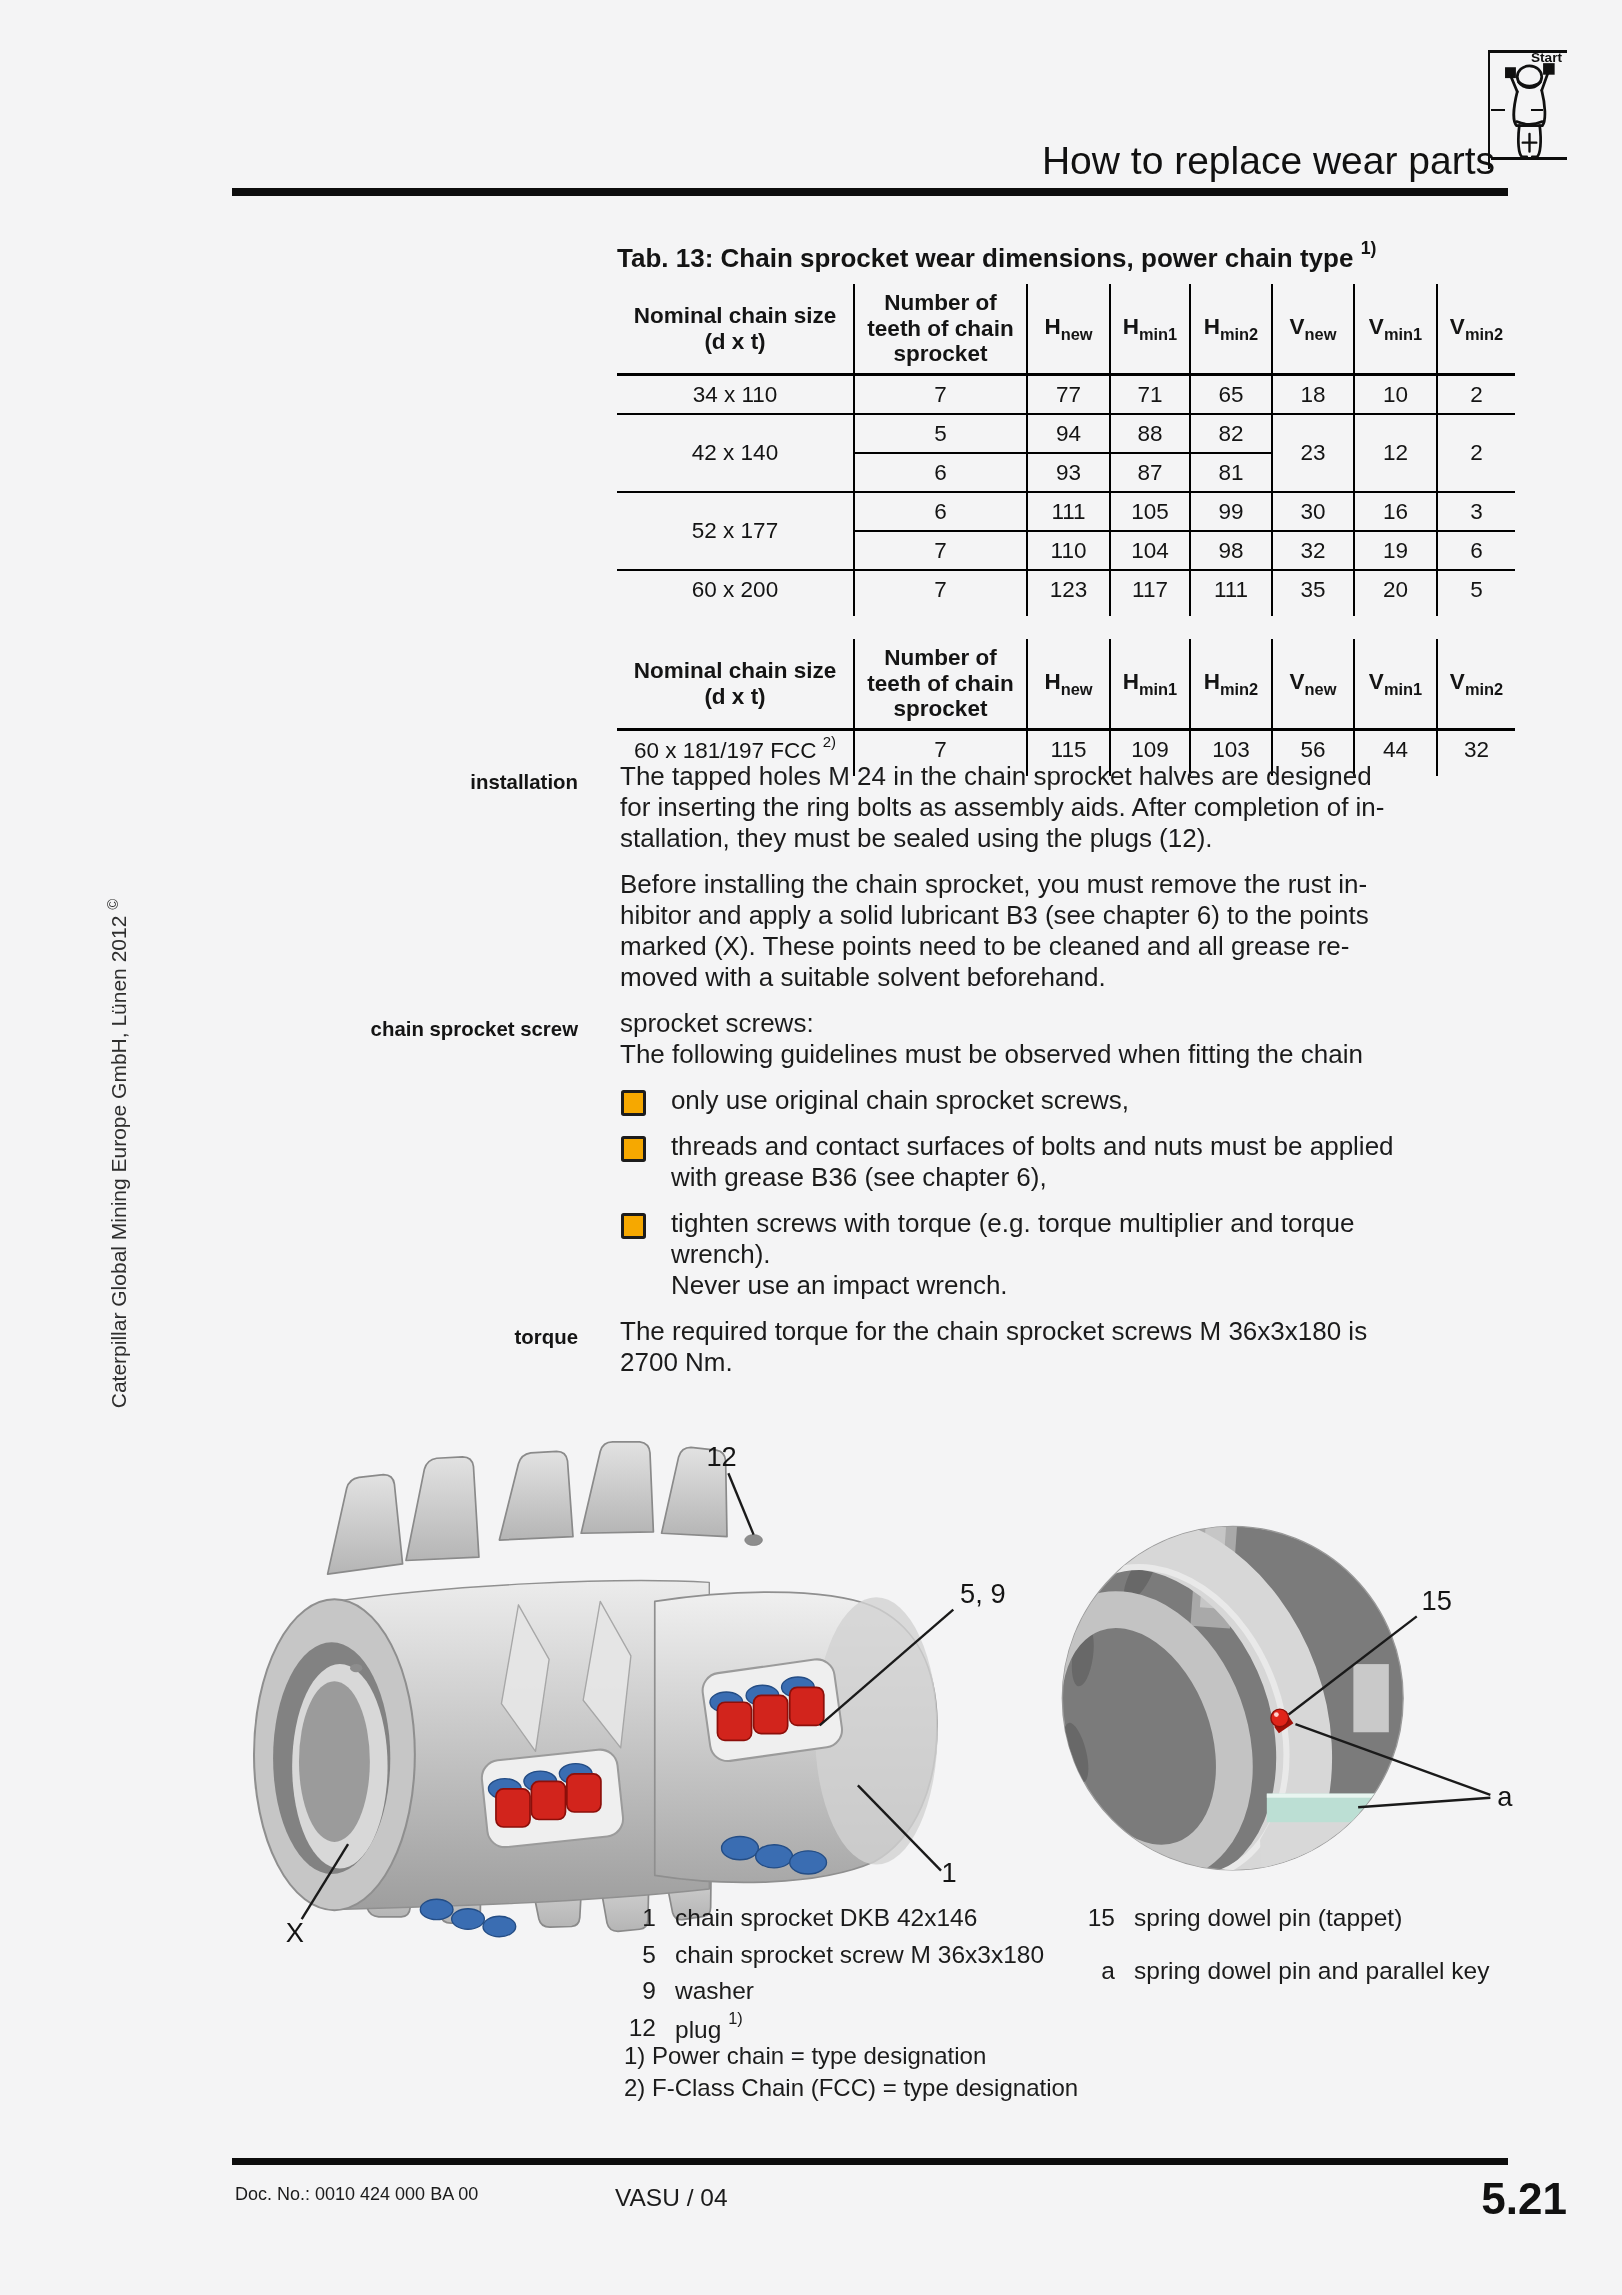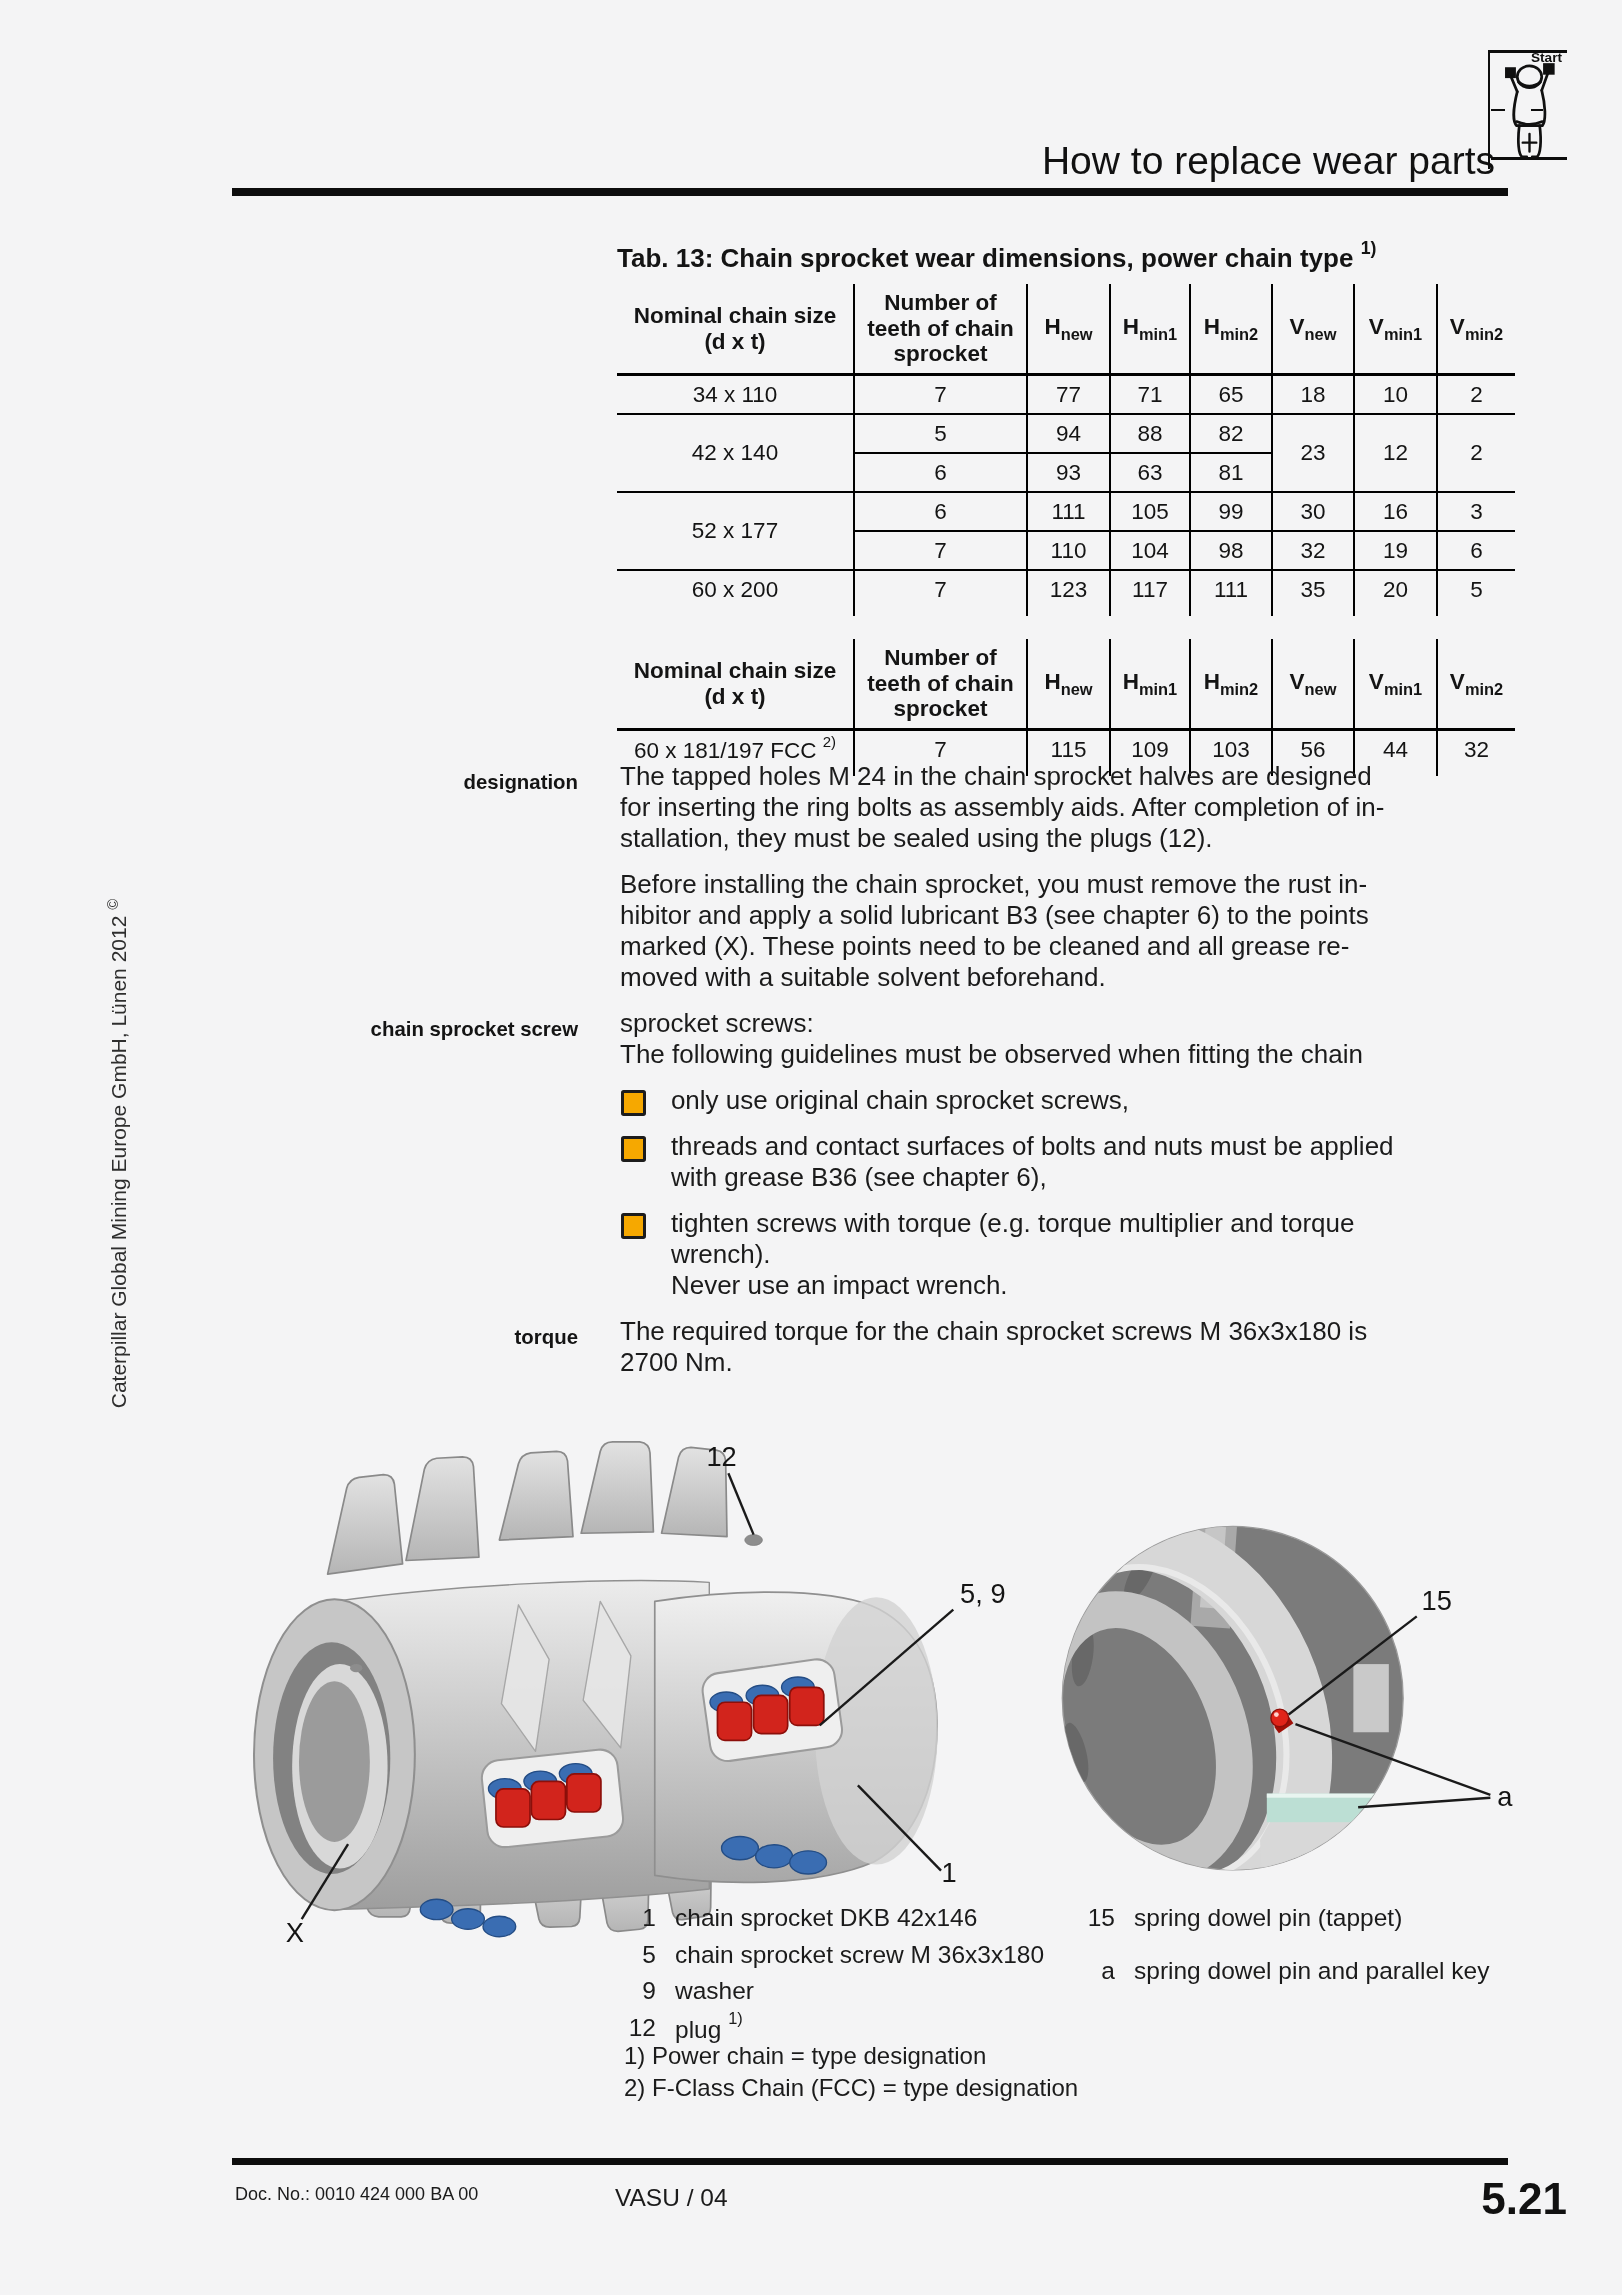--- a/index.html
+++ b/index.html
@@ -149,21 +149,21 @@
           <td class="psep">94</td>
           <td class="psep">88</td>
           <td class="psep">82</td>
         <td rowspan="2">23</td>
           <td rowspan="2">12</td>
           <td rowspan="2">2</td>
       </tr>
       <tr>
         <td>6</td>
           <td>93</td>
-          <td>63</td>
+          <td>87</td>
           <td>81</td>
       </tr>
       <tr class="group">
         <td class="c0" rowspan="2">52 x 177</td>
         <td class="psep">6</td>
           <td class="psep">111</td>
           <td class="psep">105</td>
           <td class="psep">99</td>
           <td class="psep">30</td>
           <td class="psep">16</td>
@@ -250,21 +250,21 @@
           <td></td>
           <td></td>
           <td></td>
           <td></td>
         </tr>
     </tbody>
   </table>
 
   <div class="sections">
     <div class="srow">
-      <div class="slabel">designation</div>
+      <div class="slabel">installation</div>
       <div class="sbody">
         <div class="ln">The tapped holes M 24 in the chain sprocket halves are designed</div>
         <div class="ln">for inserting the ring bolts as assembly aids. After completion of in-</div>
         <div class="ln">stallation, they must be sealed using the plugs (12).</div>
       </div>
     </div>
     <div class="srow">
       <div class="slabel"></div>
       <div class="sbody">
         <div class="ln">Before installing the chain sprocket, you must remove the rust in-</div>

